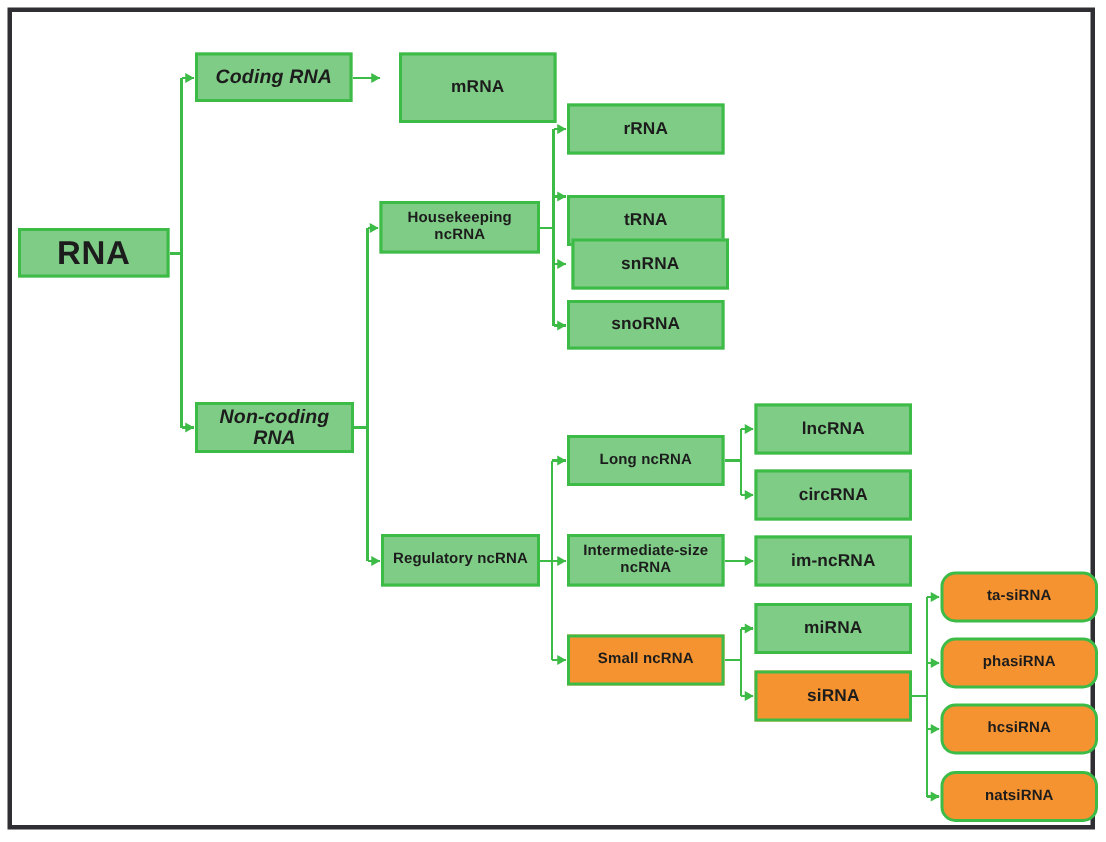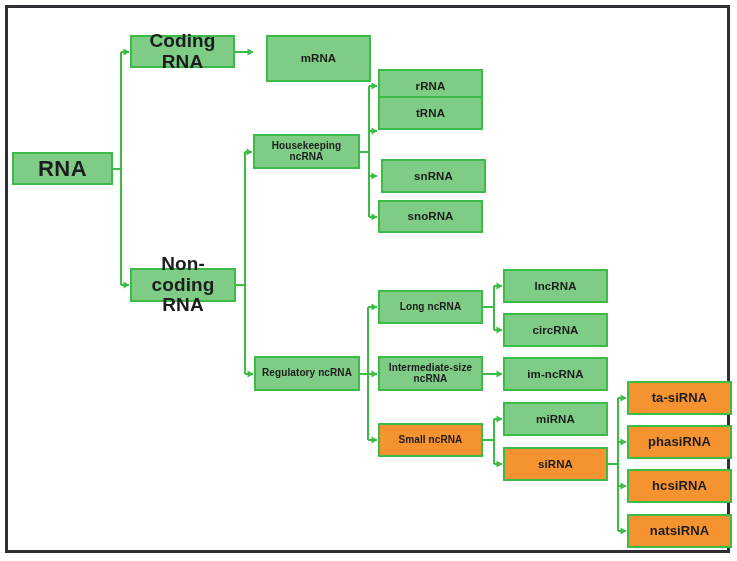--- a/index.html
+++ b/index.html
@@ -47,24 +47,24 @@
     line-height: 1.08;
     letter-spacing: 0.1px;
     padding: 0 3px;
   }
   .green { background: #7fcc86; }
   .orange { background: #f59331; }
   .root {
     font-size: 22px;
     letter-spacing: 0.4px;
   }
-  .lvl1 { font-size: 19px; }
+  .lvl1 { font-size: 13px; font-style: italic; }
   .lvl2 { font-size: 10px; }
   .leaf { font-size: 11.5px; }
-  .leaf-sm { font-size: 13px; }
+  .leaf-sm { font-size: 10px; border-radius: 10px; }
 </style>
 </head>
 <body>
 
 <div id="canvas">
   <div id="frame"></div>
   <svg id="wires" viewBox="0 0 737 561" xmlns="http://www.w3.org/2000/svg">
       <line x1="113" y1="169" x2="121" y2="169" stroke="#3cbb46" stroke-width="1.8" shape-rendering="crispEdges"></line>
       <line x1="121" y1="52" x2="121" y2="285" stroke="#3cbb46" stroke-width="1.8" shape-rendering="crispEdges"></line>
       <line x1="121" y1="52" x2="129" y2="52" stroke="#3cbb46" stroke-width="1.8" shape-rendering="crispEdges"></line>
@@ -139,21 +139,21 @@
       </div>
       <div class="node green lvl2" style="left: 253px; top: 134px; width: 107px; height: 35px;">
         <span>Housekeeping ncRNA</span>
       </div>
       <div class="node green lvl2" style="left: 254px; top: 356px; width: 106px; height: 35px;">
         <span>Regulatory ncRNA</span>
       </div>
       <div class="node green leaf" style="left: 378px; top: 69px; width: 105px; height: 34px;">
         <span>rRNA</span>
       </div>
-      <div class="node green leaf" style="left: 378px; top: 96px; width: 105px; height: 34px;">
+      <div class="node green leaf" style="left: 378px; top: 130px; width: 105px; height: 34px;">
         <span>tRNA</span>
       </div>
       <div class="node green leaf" style="left: 381px; top: 159px; width: 105px; height: 34px; text-align: center;">
         <span>snRNA</span>
       </div>
       <div class="node green leaf" style="left: 378px; top: 200px; width: 105px; height: 33px;">
         <span>snoRNA</span>
       </div>
       <div class="node green lvl2" style="left: 378px; top: 290px; width: 105px; height: 34px;">
         <span>Long ncRNA</span>

